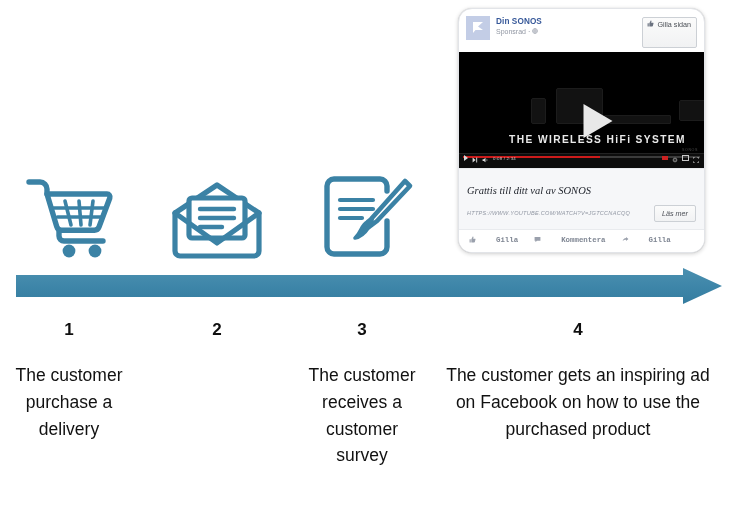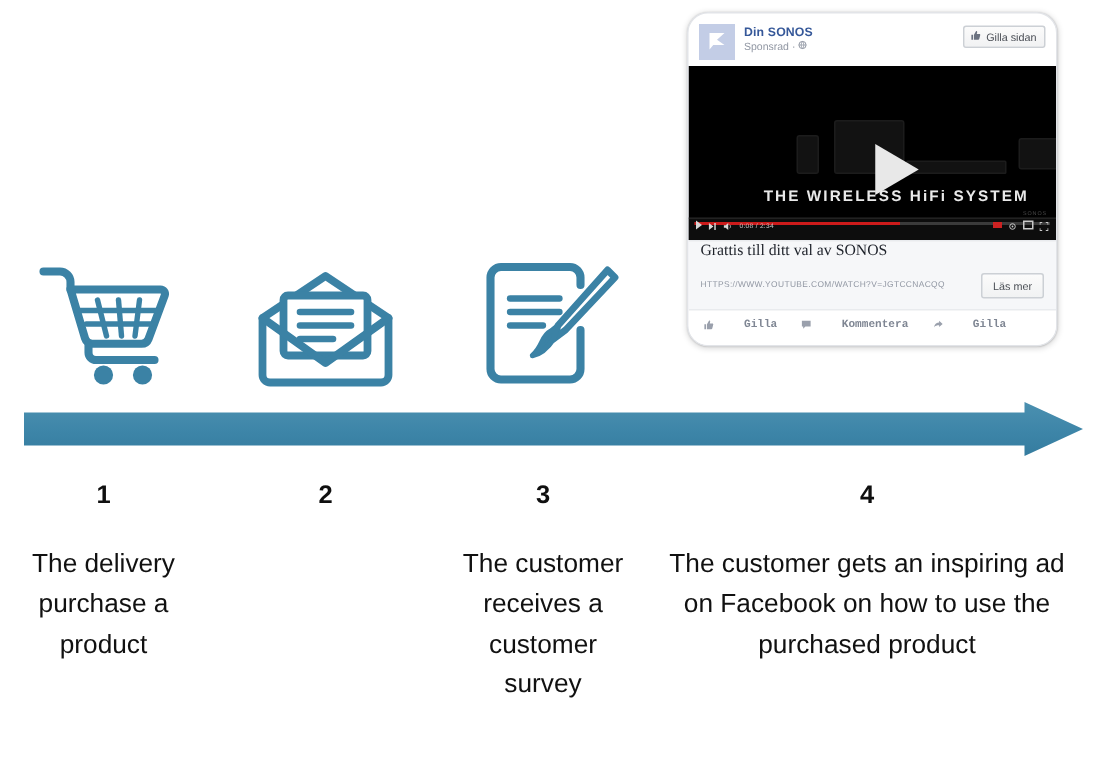--- a/index.html
+++ b/index.html
@@ -122,21 +122,21 @@
     align-items: center;
     gap: 2px;
   }
   .fb-like-page {
     flex: 0 0 auto;
     font-size: 7.2px;
     color: #4b4f56;
     background: linear-gradient(#fbfbfb,#f1f2f3);
     border: 1px solid #ccd0d5;
     border-radius: 2px;
-    padding: 2px 5px 2px 4px;
+    padding: 2px 5px 18px 4px;
     display: flex;
     align-items: center;
     gap: 3px;
     white-space: nowrap;
     margin-top: 1px;
   }
 
   .fb-body-text {
     font-size: 7.6px;
     color: #1d2129;
@@ -232,21 +232,22 @@
   }
   .vid-time { font-size: 4.4px; color: #c9c9c9; letter-spacing: 0.2px; }
   .ctl-sq { width:5px; height:4px; border:1px solid #c9c9c9; display:inline-block; }
   .ctl-cc { width:6px; height:4px; background:#c22; display:inline-block; }
   .ctl-tri { width:0;height:0;border-left:4px solid #d8d8d8;border-top:3px solid transparent;border-bottom:3px solid transparent;display:inline-block;}
 
   
   .fb-attach {
     background: #f6f7f9;
     border-top: 1px solid #e9ebee;
-    padding: 1px 8px 7px 8px;
+    padding: 16px 8px 7px 8px;
+    font-style: italic;
   }
   .fb-attach-title {
     font-size: 10.5px;
     color: #1d2129;
     font-family: "Liberation Serif", serif;
     line-height: 1.2;
     margin-bottom: 7px;
   }
   .fb-attach-row {
     display: flex;
@@ -362,21 +363,21 @@
       </defs>
       <path d="M0 7 H667 V0 L706 18 L667 36 V29 H0 Z" fill="url(#arrGrad)"></path>
     </svg>
   </div>
 
   <div class="step-number" id="num-1">1</div>
   <div class="step-number" id="num-2">2</div>
   <div class="step-number" id="num-3">3</div>
   <div class="step-number" id="num-4">4</div>
 
-  <div class="step-caption" id="cap-1">The delivery purchase a product</div>
+  <div class="step-caption" id="cap-1">The customer purchase a delivery</div>
   <div class="step-caption" id="cap-3">The customer receives a customer survey</div>
   <div class="step-caption" id="cap-4">The customer gets an inspiring ad on Facebook on how to use the purchased product</div>
 
   <div id="fb-card">
 
     <div class="fb-header">
       <div class="fb-avatar">
         <svg width="24" height="24" viewBox="0 0 24 24" xmlns="http://www.w3.org/2000/svg">
           <rect width="24" height="24" fill="#c3cde6"></rect>
           <path d="M7 17 L7 6 L17 6 L12 10.5 L17 14 L9.5 14 Z" fill="#ffffff"></path>

